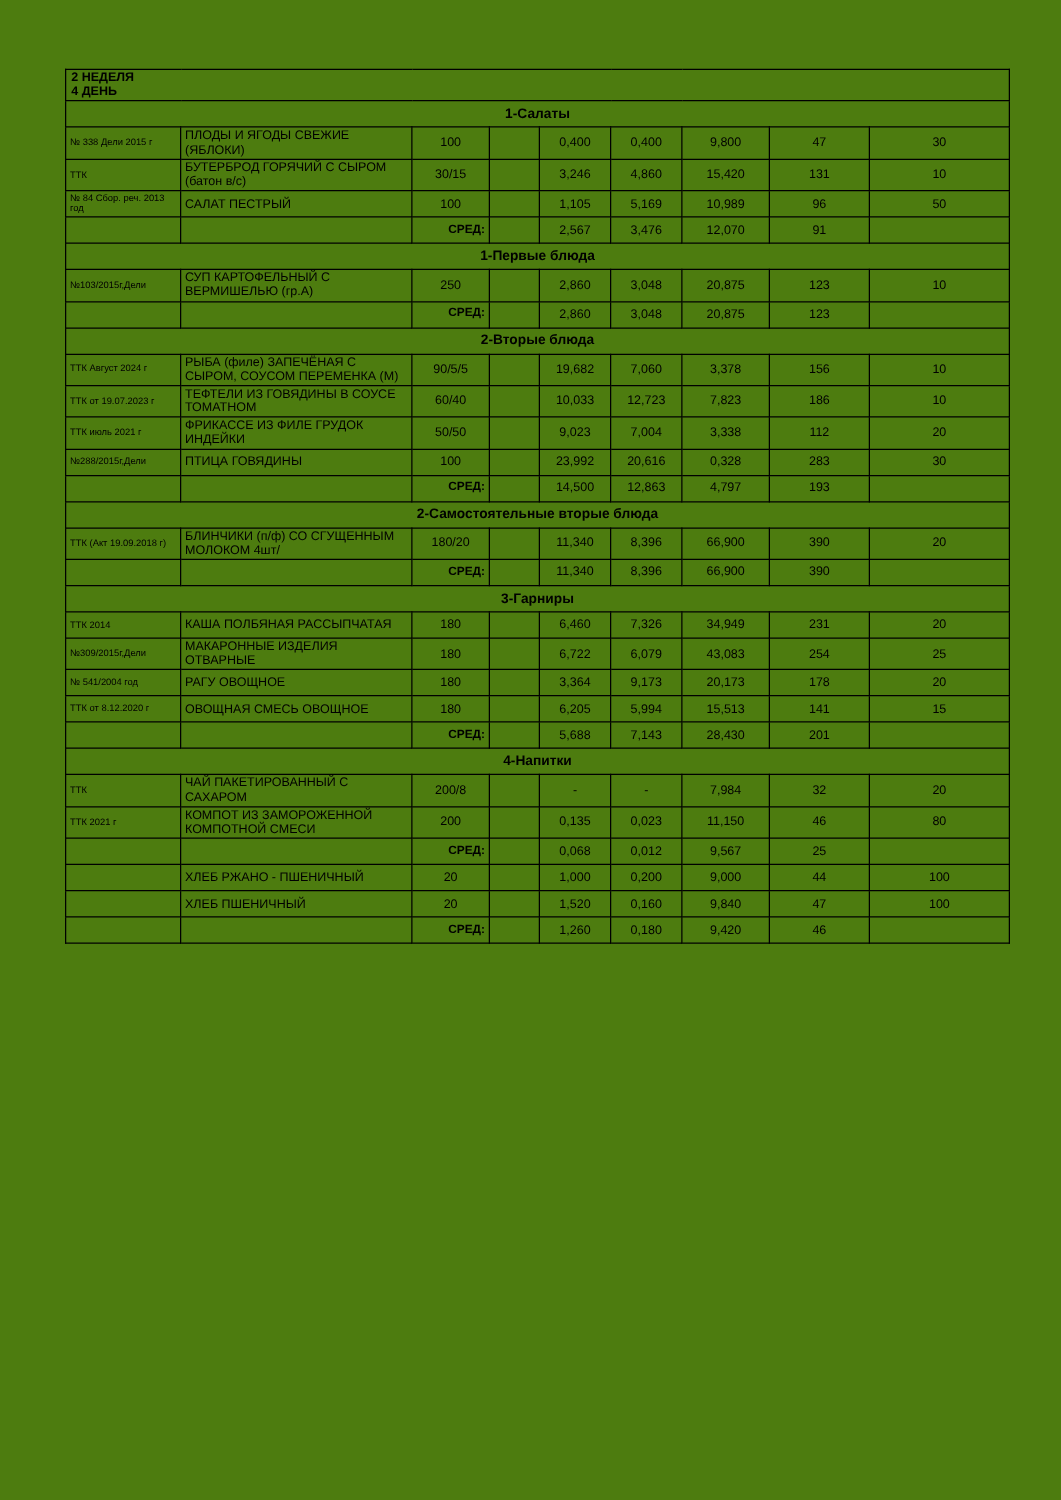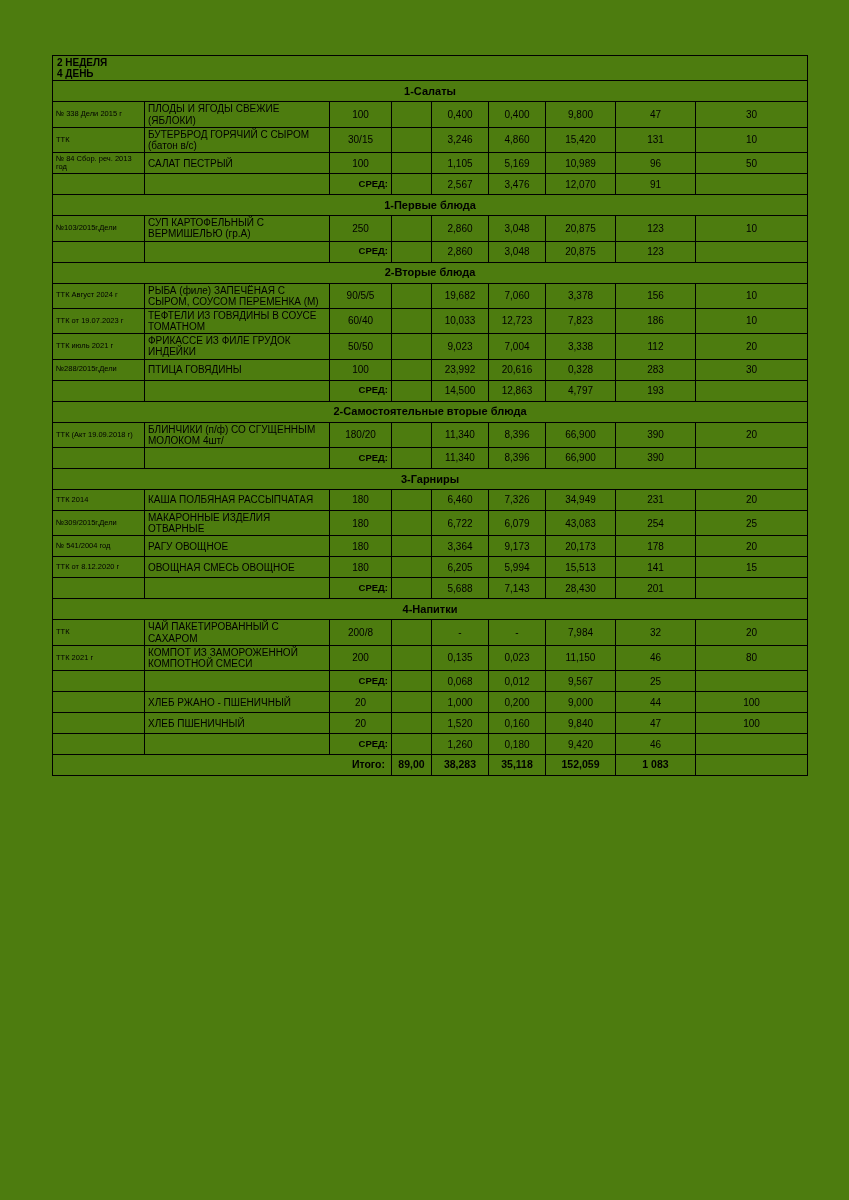--- a/index.html
+++ b/index.html
@@ -395,25 +395,16 @@
             <td class=""></td>
             <td class=""></td>
             <td class="sred">СРЕД:</td>
             <td class="num"></td>
             <td class="num">1,260</td>
             <td class="num">0,180</td>
             <td class="num">9,420</td>
             <td class="num">46</td>
             <td class="num"></td>
           </tr>
-          <tr>
-            <td class="total-label" colspan="3">Итого:</td>
-            <td class="total-num">89,00</td>
-            <td class="total-num">38,283</td>
-            <td class="total-num">35,118</td>
-            <td class="total-num">152,059</td>
-            <td class="total-num">1 083</td>
-            <td class="total-num"></td>
-          </tr>
         </tbody>
     </table>
   </div>
 </div>
 
 </body></html>

